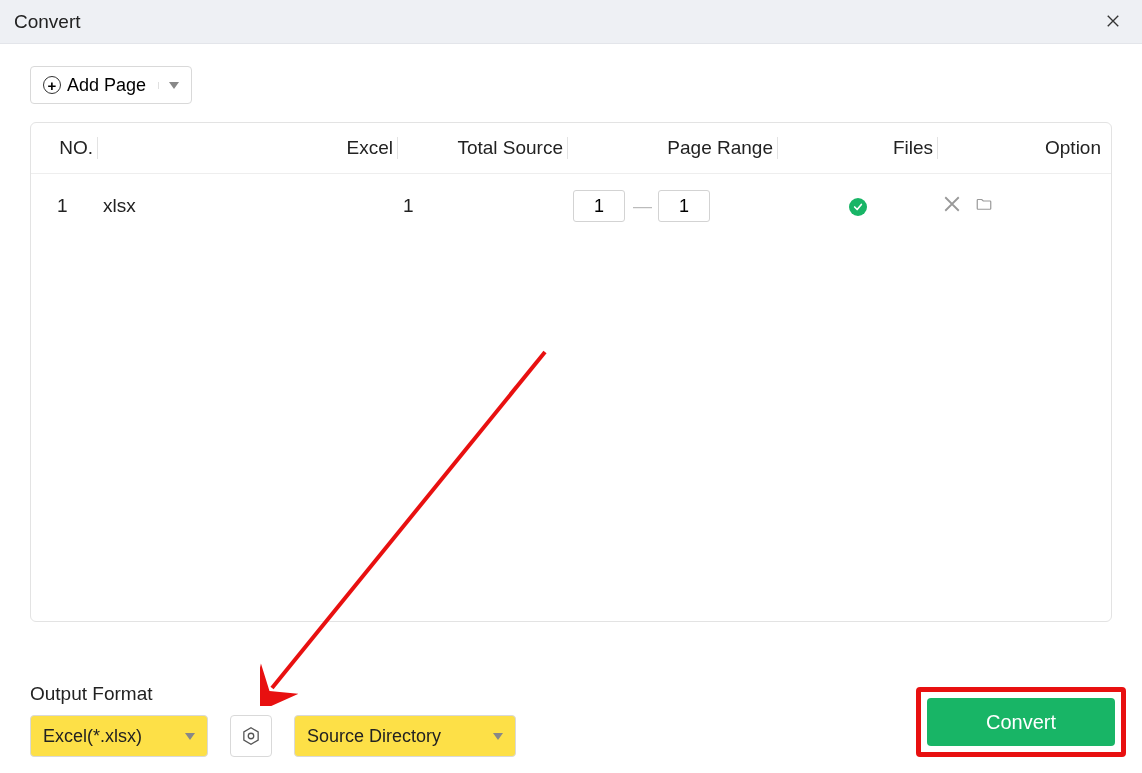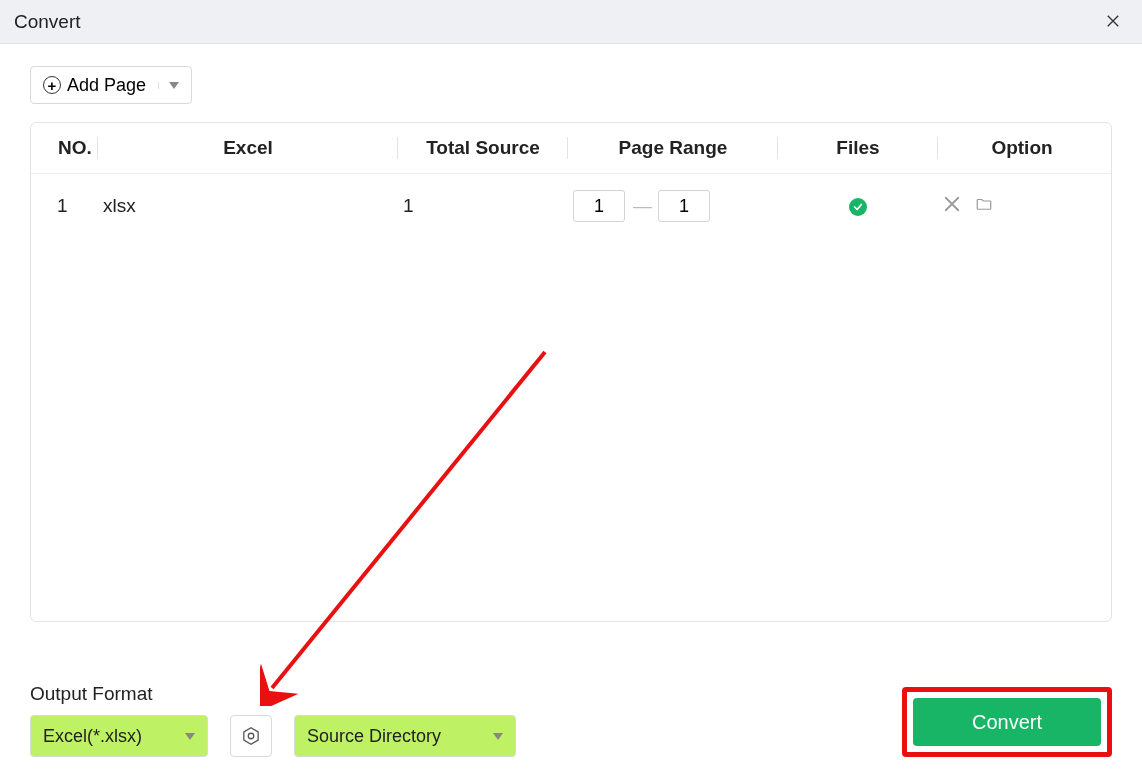--- a/index.html
+++ b/index.html
@@ -58,22 +58,22 @@
   }
   .trash-icon svg { width: 17px; height: 17px; display: block; }
   .table-wrap {
     border: 1px solid #e3e3e3;
     border-radius: 6px;
     height: 500px;
     overflow: hidden;
   }
   table { width: 100%; border-collapse: collapse; }
   thead th {
-    text-align: center;
-    font-weight: 700;
+    text-align: right;
+    font-weight: 400;
     font-size: 19px;
     color: #222;
     padding: 14px 10px 14px 0;
     border-bottom: 1px solid #eee;
     position: relative;
   }
   thead th:not(:first-child)::before {
     content: "";
     position: absolute;
     left: -6px; top: 14px; bottom: 14px;
@@ -107,38 +107,38 @@
   .status-ok {
     width: 18px; height: 18px; border-radius: 50%;
     background: #18b566;
     display: inline-flex; align-items: center; justify-content: center;
   }
   .status-ok svg { width: 10px; height: 10px; }
   .opt-icons { display: inline-flex; gap: 14px; align-items: center; color: #888; }
   .opt-icons svg { width: 18px; height: 18px; cursor: pointer; }
   .footer {
     position: absolute;
-    left: 30px; right: 30px; bottom: 16px;
+    left: 30px; right: 16px; bottom: 16px;
     display: flex;
     align-items: flex-end;
     gap: 22px;
   }
   .field { display: flex; flex-direction: column; gap: 10px; }
   .field-label { font-size: 19px; color: #222; }
   .select-like {
     border: 1px solid #d9d9d9;
     border-radius: 4px;
     height: 42px;
     display: inline-flex;
     align-items: center;
     justify-content: space-between;
     padding: 0 12px;
     font-size: 18px;
     cursor: pointer;
-    background: #bef264;
+    background: #fde047;
     gap: 14px;
   }
   .output-format { width: 178px; }
   .output-folder { width: 222px; }
   .gear-btn {
     width: 42px; height: 42px;
     border: 1px solid #d9d9d9; border-radius: 4px;
     display: inline-flex; align-items: center; justify-content: center;
     cursor: pointer; background: #fff;
   }

